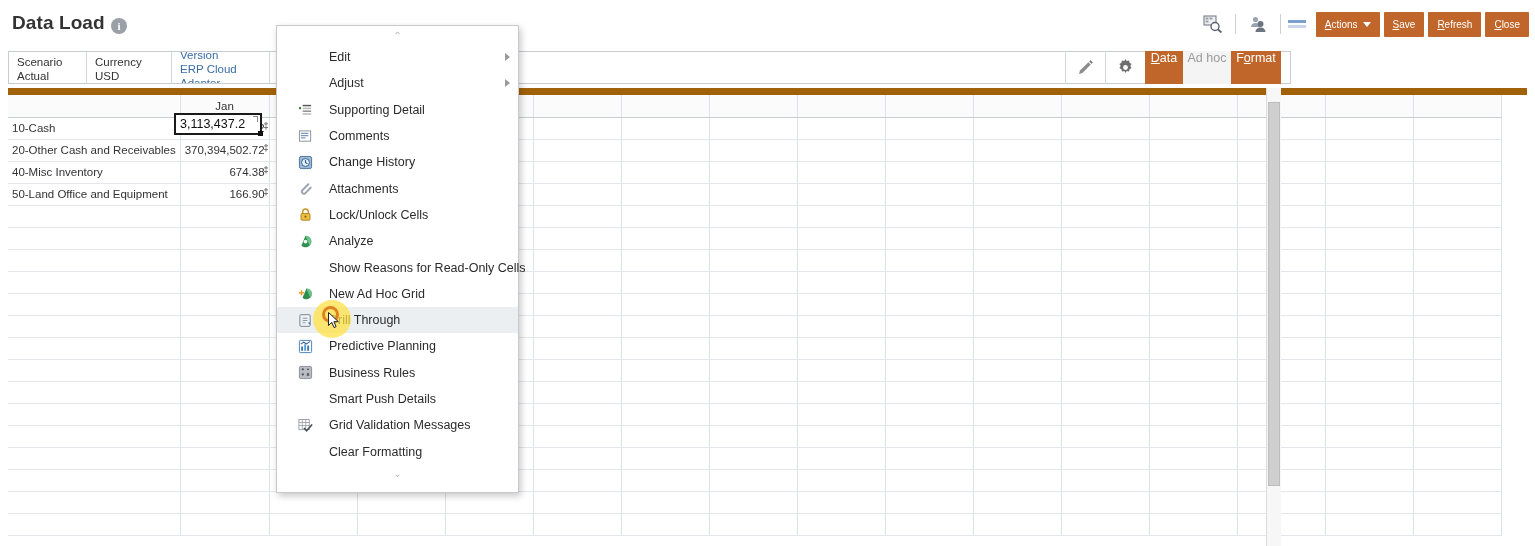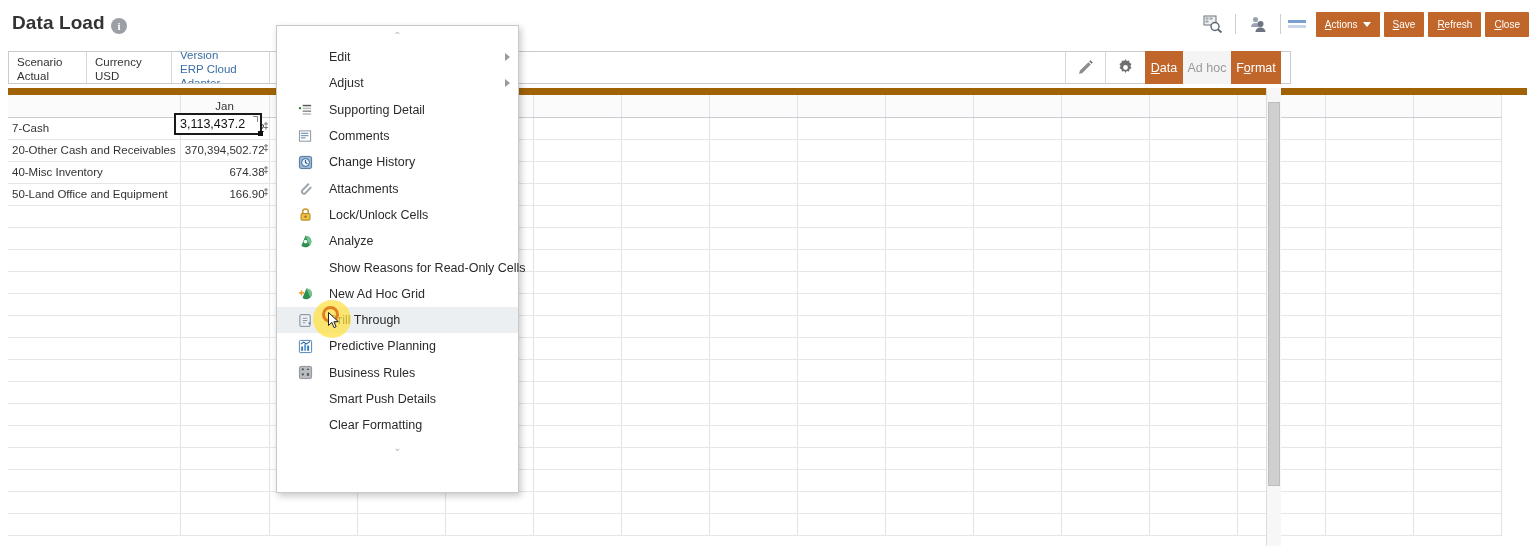--- a/index.html
+++ b/index.html
@@ -63,21 +63,21 @@
     min-width:66px; display:flex; flex-direction:column; justify-content:center;
     cursor:pointer;
   }
   .pov .dim { font-size:11.5px; color:#333; line-height:14px; }
   .pov .val { font-size:11.5px; color:#333; line-height:14px; }
   .pov.link .dim, .pov.link .val { color:#3a6ea5; }
 
   .pov-tools { position:absolute; right:0; top:51px; height:33px; display:flex; align-items:stretch; }
   .pt-icon { width:40px; display:flex; align-items:center; justify-content:center; border-left:1px solid #d4d8dc; cursor:pointer; }
   .tab {
-    width:38px; display:flex; align-items:center; justify-content:center;
+    width:38px; display:flex; align-items:flex-start; justify-content:center;
     font-size:12.5px; cursor:pointer;
   }
   .tab.on { background:#c0662a; color:#fff; width:38px; }
   .tab.off { background:#f4f4f4; color:#9a9a9a; width:48px; }
   .tab.fmt { background:#c0662a; color:#fff; width:50px; }
   .tab .u { text-decoration:underline; }
 
   
   .grid-wrap {
     position:absolute; left:8px; top:88px; width:1519px; height:458px;
@@ -275,21 +275,21 @@
           <th class="colhdr"></th>
           <th class="colhdr"></th>
           <th class="colhdr"></th>
           <th class="colhdr"></th>
           <th class="colhdr"></th>
           <th class="colhdr"></th>
         </tr>
       </thead>
       <tbody id="grid-body">
           <tr>
-            <td class="rowhdr">7-Cash</td>
+            <td class="rowhdr">10-Cash</td>
             <td class="valcell"><span>3,113,437.2</span><span class="dirty-mark"></span></td>
             <td class="empty"></td>
             <td class="empty"></td>
             <td class="empty"></td>
             <td class="empty"></td>
             <td class="empty"></td>
             <td class="empty"></td>
             <td class="empty"></td>
             <td class="empty"></td>
             <td class="empty"></td>
@@ -755,20 +755,30 @@
               <path d="M4 10 h2.2 M5.1 8.9 v2.2" stroke="#4d5257" stroke-width="1.3"></path>
               <path d="M9.6 9.1 l2.2 2.2 M11.8 9.1 l-2.2 2.2" stroke="#4d5257" stroke-width="1.3"></path>
             </svg>
           </span>
           <span class="ctx-label">Business Rules</span>
         </div>
         <div class="ctx-item">
           <span class="ctx-label">Smart Push Details</span>
         </div>
         <div class="ctx-item">
+          <span class="ctx-ico">
+            <svg width="15" height="15" viewBox="0 0 16 16">
+              <rect x="1" y="1.6" width="11" height="10.8" fill="#fff" stroke="#9aa0a6"></rect>
+              <path d="M1 4.8 h11 M1 8 h11 M4.6 1.6 v10.8 M8.2 1.6 v10.8" stroke="#9aa0a6" stroke-width="0.9"></path>
+              <path d="M6.8 11 L9.2 13.6 L14.6 7.4" stroke="#4d5257" stroke-width="1.8" fill="none" stroke-linecap="round"></path>
+            </svg>
+          </span>
+          <span class="ctx-label">Grid Validation Messages</span>
+        </div>
+        <div class="ctx-item">
           <span class="ctx-label">Clear Formatting</span>
         </div>
       </div>
     <div class="ctx-chev">⌄</div>
   </div>
 
   <div class="cursor-halo"></div>
   <div class="cursor-ring"></div>
   <svg class="cursor-ptr" width="13" height="18" viewBox="0 0 13 18">
     <path d="M0.5 0.5 L0.5 13.5 L3.8 10.4 L6.1 15.6 L8.1 14.7 L5.9 9.7 L10.3 9.6 Z" fill="#ffffff" stroke="#222" stroke-width="1"></path>

